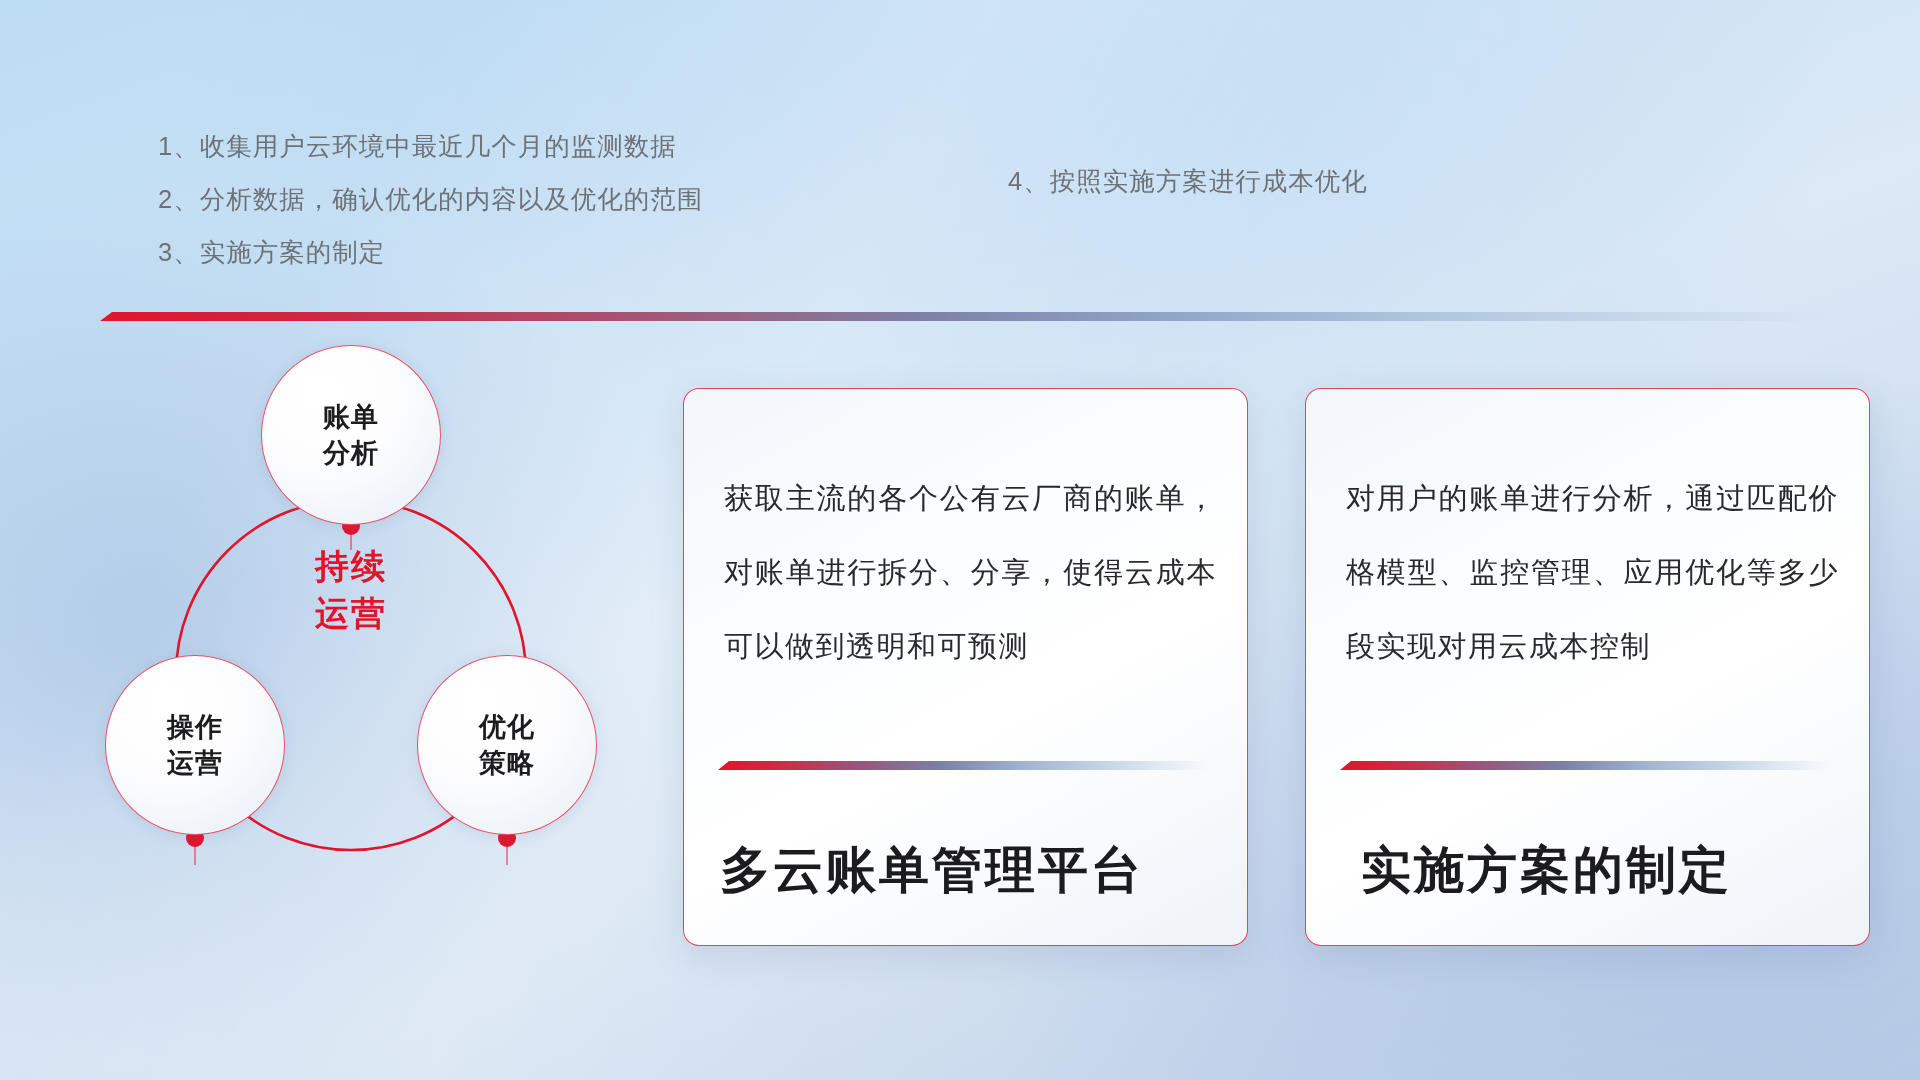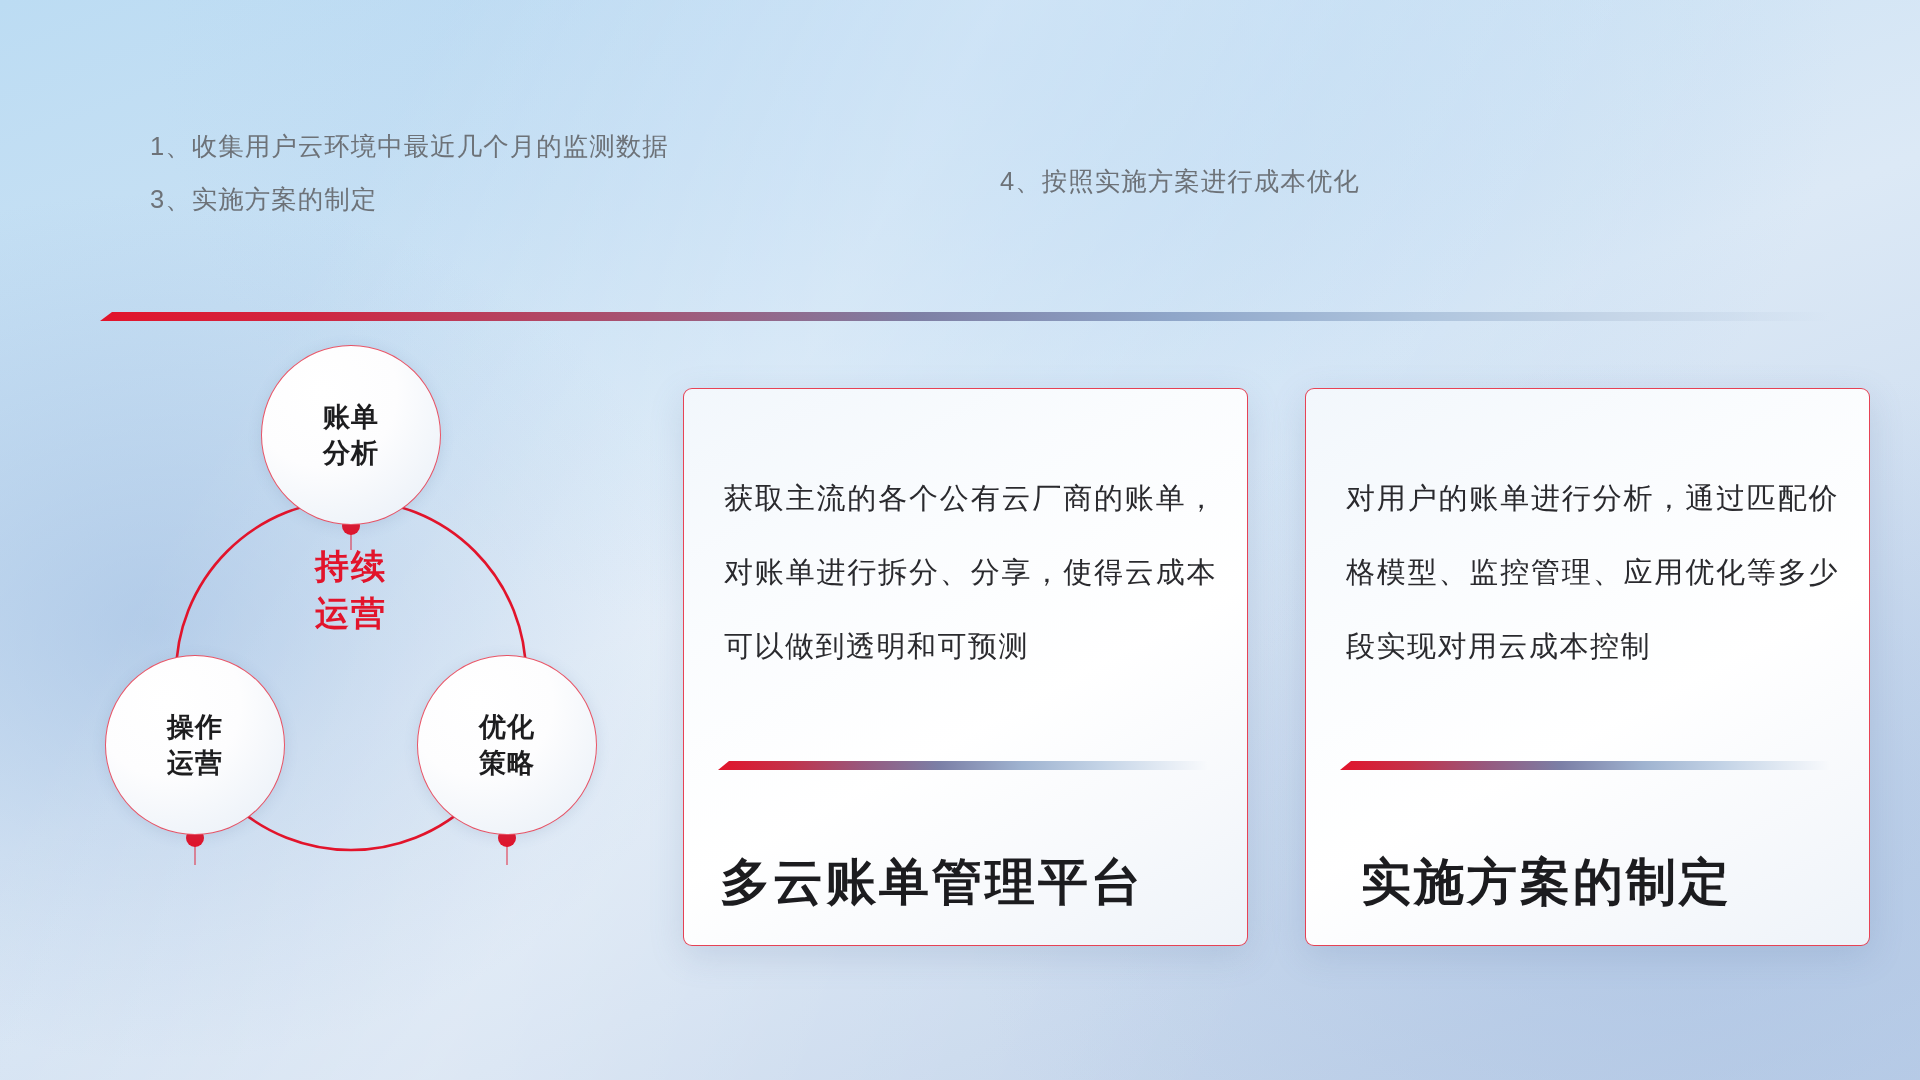--- a/index.html
+++ b/index.html
@@ -18,21 +18,21 @@
     overflow:hidden;
   }
   
   #slide::after{
     content:""; position:absolute; inset:0; pointer-events:none;
     background:linear-gradient(118deg, rgba(255,255,255,0) 18%, rgba(255,255,255,0.30) 40%,
                rgba(255,255,255,0.12) 55%, rgba(255,255,255,0) 72%);
   }
 
   
-  .bullets{ position:absolute; z-index:3; }
+  .bullets{ position:absolute; z-index:3;margin-left:8px; }
   #bullets-left{ left:150px;  top:120px; }
   #bullets-right{ left:1000px; top:155px; }
   .bullet-line{
     color:#6d7278; font-size:25.5px; line-height:53px;
     letter-spacing:1px; white-space:nowrap; font-weight:400;
   }
 
   
   #top-divider{
     position:absolute; z-index:3; left:100px; top:312px;
@@ -62,52 +62,53 @@
   #venn-center{
     position:absolute; left:136px; top:185px; width:240px; height:120px;
     display:flex; align-items:center; justify-content:center;
     text-align:center; color:#e2142b; font-weight:700;
     font-size:34px; line-height:47px; letter-spacing:2px;
   }
 
   
   .card{
     position:absolute; z-index:4; top:388px; width:565px; height:558px;
-    border:1.6px solid rgba(226,20,43,0.80); border-radius:9px;
+    border:1.6px solid rgba(226,20,43,0.80); border-radius:16px;
     background:linear-gradient(152deg,#f2f7fc 0%, #fafcfe 30%, #ffffff 58%, #f7f9fc 80%, #eef3f9 100%);
     box-shadow:0 10px 34px rgba(86,116,158,0.18);
     overflow:hidden;
   }
   #card-billing{ left:683px; }
   #card-cost   { left:1293px;margin-left:12px; }
   .card-body{
     position:absolute; left:40px; right:30px; top:72px;
     color:#2a2a2e; font-size:29px; line-height:74px; letter-spacing:1.5px;
     text-align:justify; text-align-last:left; word-break:break-all;
   }
   .card-divider{
     position:absolute; left:34px; width:490px; height:9px; top:372px;
     background:linear-gradient(90deg,#e2142b 0%, #c43149 14%, #96597f 30%,
                #7b7fa6 45%, #9fb3d0 62%, #c3d3e6 78%, rgba(222,233,244,0) 100%);
     clip-path:polygon(11px 0, 100% 0, 100% 100%, 0 100%);
   }
   .card-title{
-    position:absolute; left:36px; right:24px; top:460px;
+    position:absolute; left:36px; right:24px; top:448px;
     color:#1c1c1f; font-weight:700; font-size:50px;
     letter-spacing:3px; white-space:nowrap;
   }
   #card-cost .card-title{ left:55px; }
 </style>
 </head>
 <body>
 
 <div id="slide">
 
   <div class="bullets" id="bullets-left">
     <div class="bullet-line">1、收集用户云环境中最近几个月的监测数据</div>
+    <div class="bullet-line">2、分析数据，确认优化的内容以及优化的范围</div>
     <div class="bullet-line">3、实施方案的制定</div>
   </div>
 
   <div class="bullets" id="bullets-right">
     <div class="bullet-line">4、按照实施方案进行成本优化</div>
   </div>
 
   <div id="top-divider"></div>
 
   <div id="venn">

